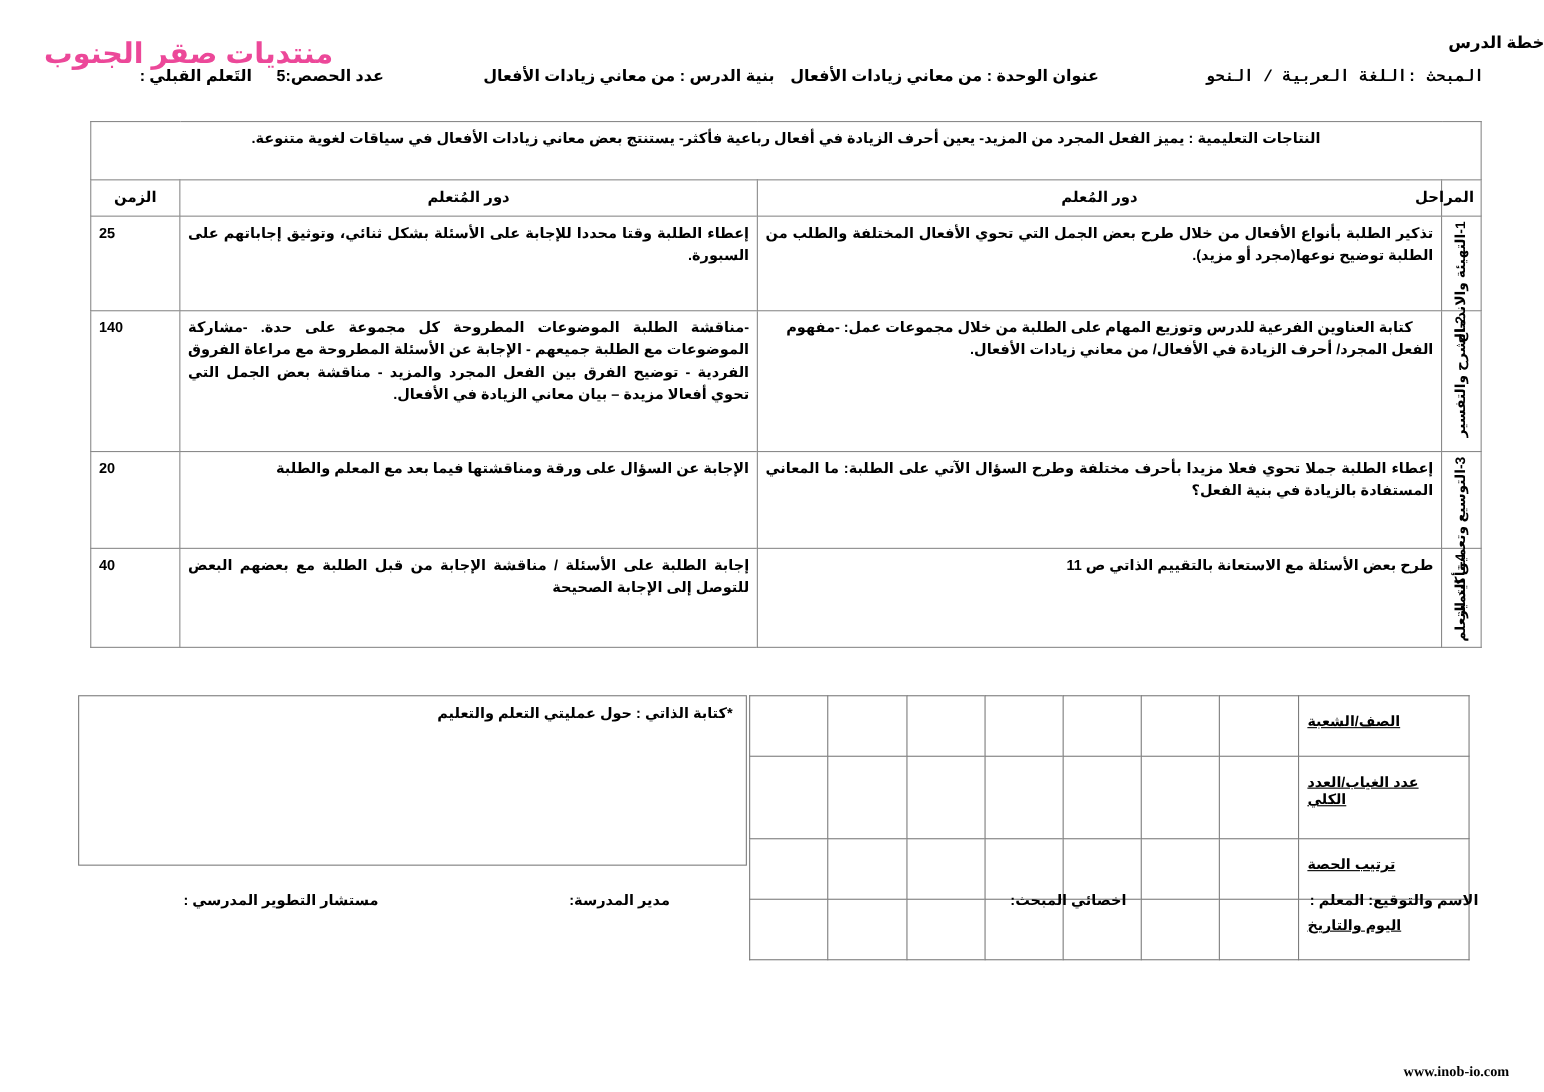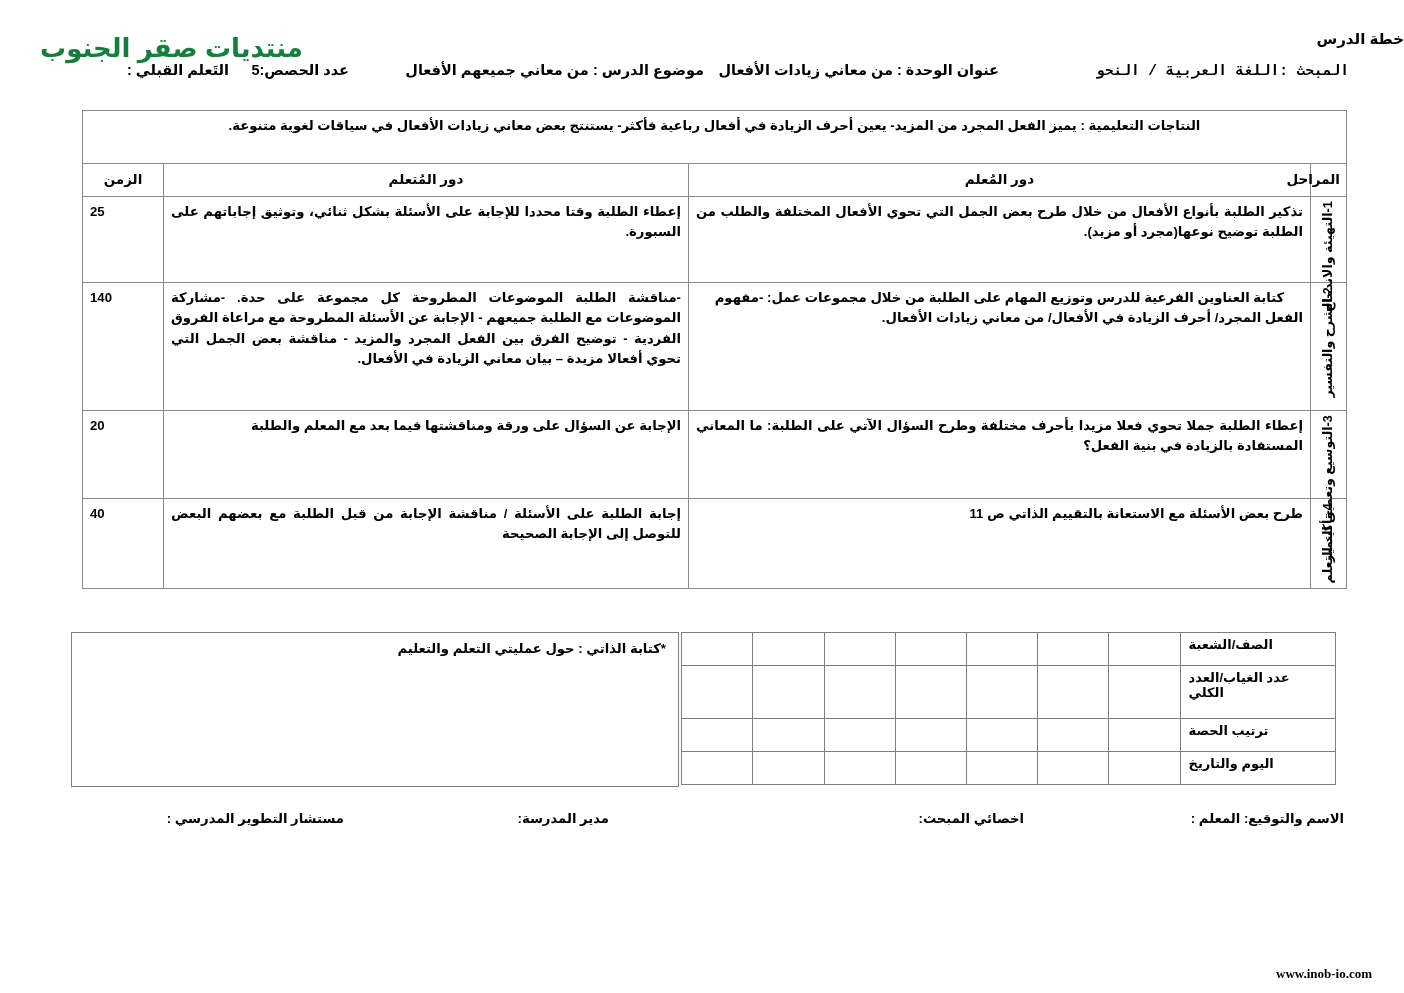--- a/index.html
+++ b/index.html
@@ -25,21 +25,21 @@
   }
 
   
   .watermark {
     position: absolute;
     left: 40px;
     top: 33px;
     font-family: "Liberation Sans", "DejaVu Sans", sans-serif;
     font-size: 26px;
     font-weight: bold;
-    color: #15803d;
+    color: #ec4899;
     letter-spacing: 0px;
     direction: rtl;
     white-space: nowrap;
   }
 
   .doc-title {
     position: absolute;
     top: 30px;
     left: 0;
     width: 1404px;
@@ -169,22 +169,23 @@
     border-collapse: collapse;
     direction: rtl;
     table-layout: fixed;
   }
   .class-table td {
     border: 1px solid #7d7d7d;
     height: 24px;
     font-family: "Liberation Sans", "DejaVu Sans", sans-serif;
     font-size: 13px;
     font-weight: bold;
-    padding: 4px 8px;
+    padding: 15px 8px;
     vertical-align: top;
+    text-decoration: underline;
   }
   .class-label {
     width: 155px;
     text-align: left;
     direction: rtl;
   }
   .class-blank { width: 71px; }
   .ct-row-tall td { height: 44px; margin-top: 32px; }
 
   .sign-line {
@@ -220,21 +221,21 @@
 <body>
 
 <div class="page">
 
   <div class="watermark">منتديات صقر الجنوب</div>
   <div class="doc-title">خطة الدرس</div>
 
   <div class="header-line">
     <span class="hl-item hl-subject">المبحث :اللغة العربية  / النحو</span>
     <span class="hl-item hl-unit">عنوان الوحدة : من معاني زيادات الأفعال</span>
-    <span class="hl-item hl-topic">موضوع الدرس :   من معاني جميعهم الأفعال</span>
+    <span class="hl-item hl-topic">بنية الدرس :   من معاني زيادات الأفعال</span>
     <span class="hl-item hl-periods">عدد الحصص:5</span>
     <span class="hl-item hl-prior">التَعلم القبلي :</span>
   </div>
 
   <table class="main-table">
     <colgroup>
       <col class="col-stage">
       <col class="col-teacher">
       <col class="col-learner">
       <col class="col-time">

